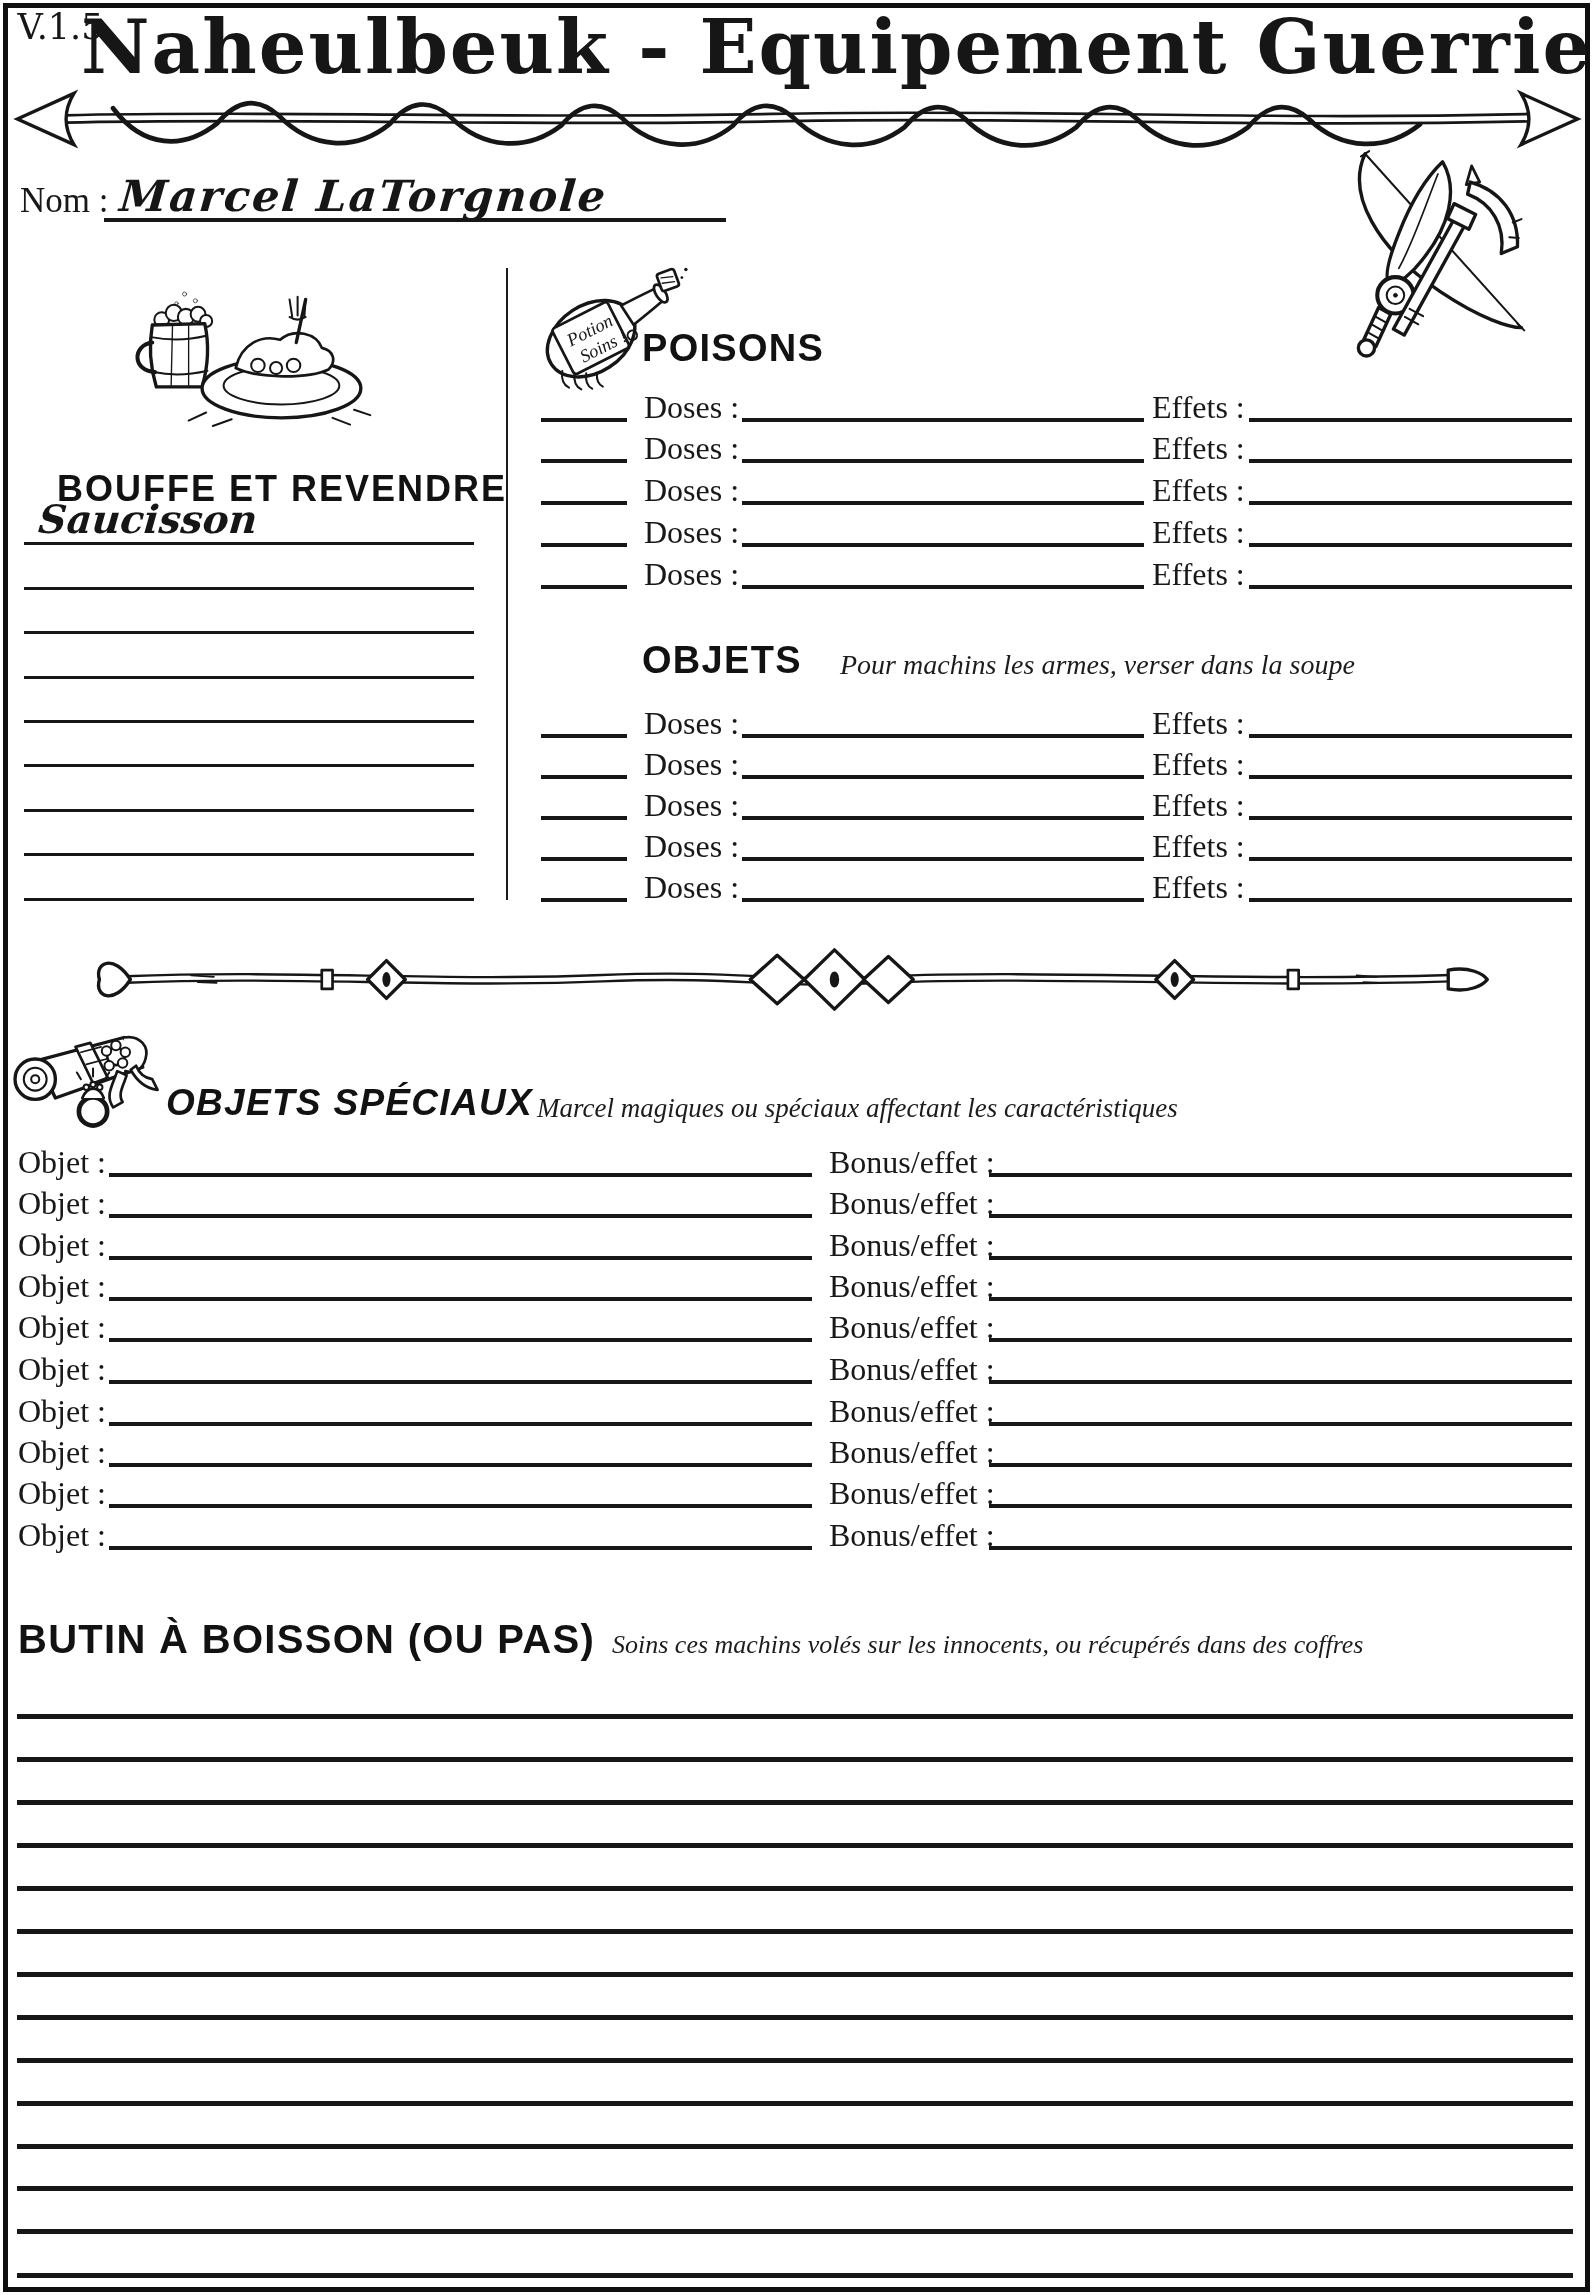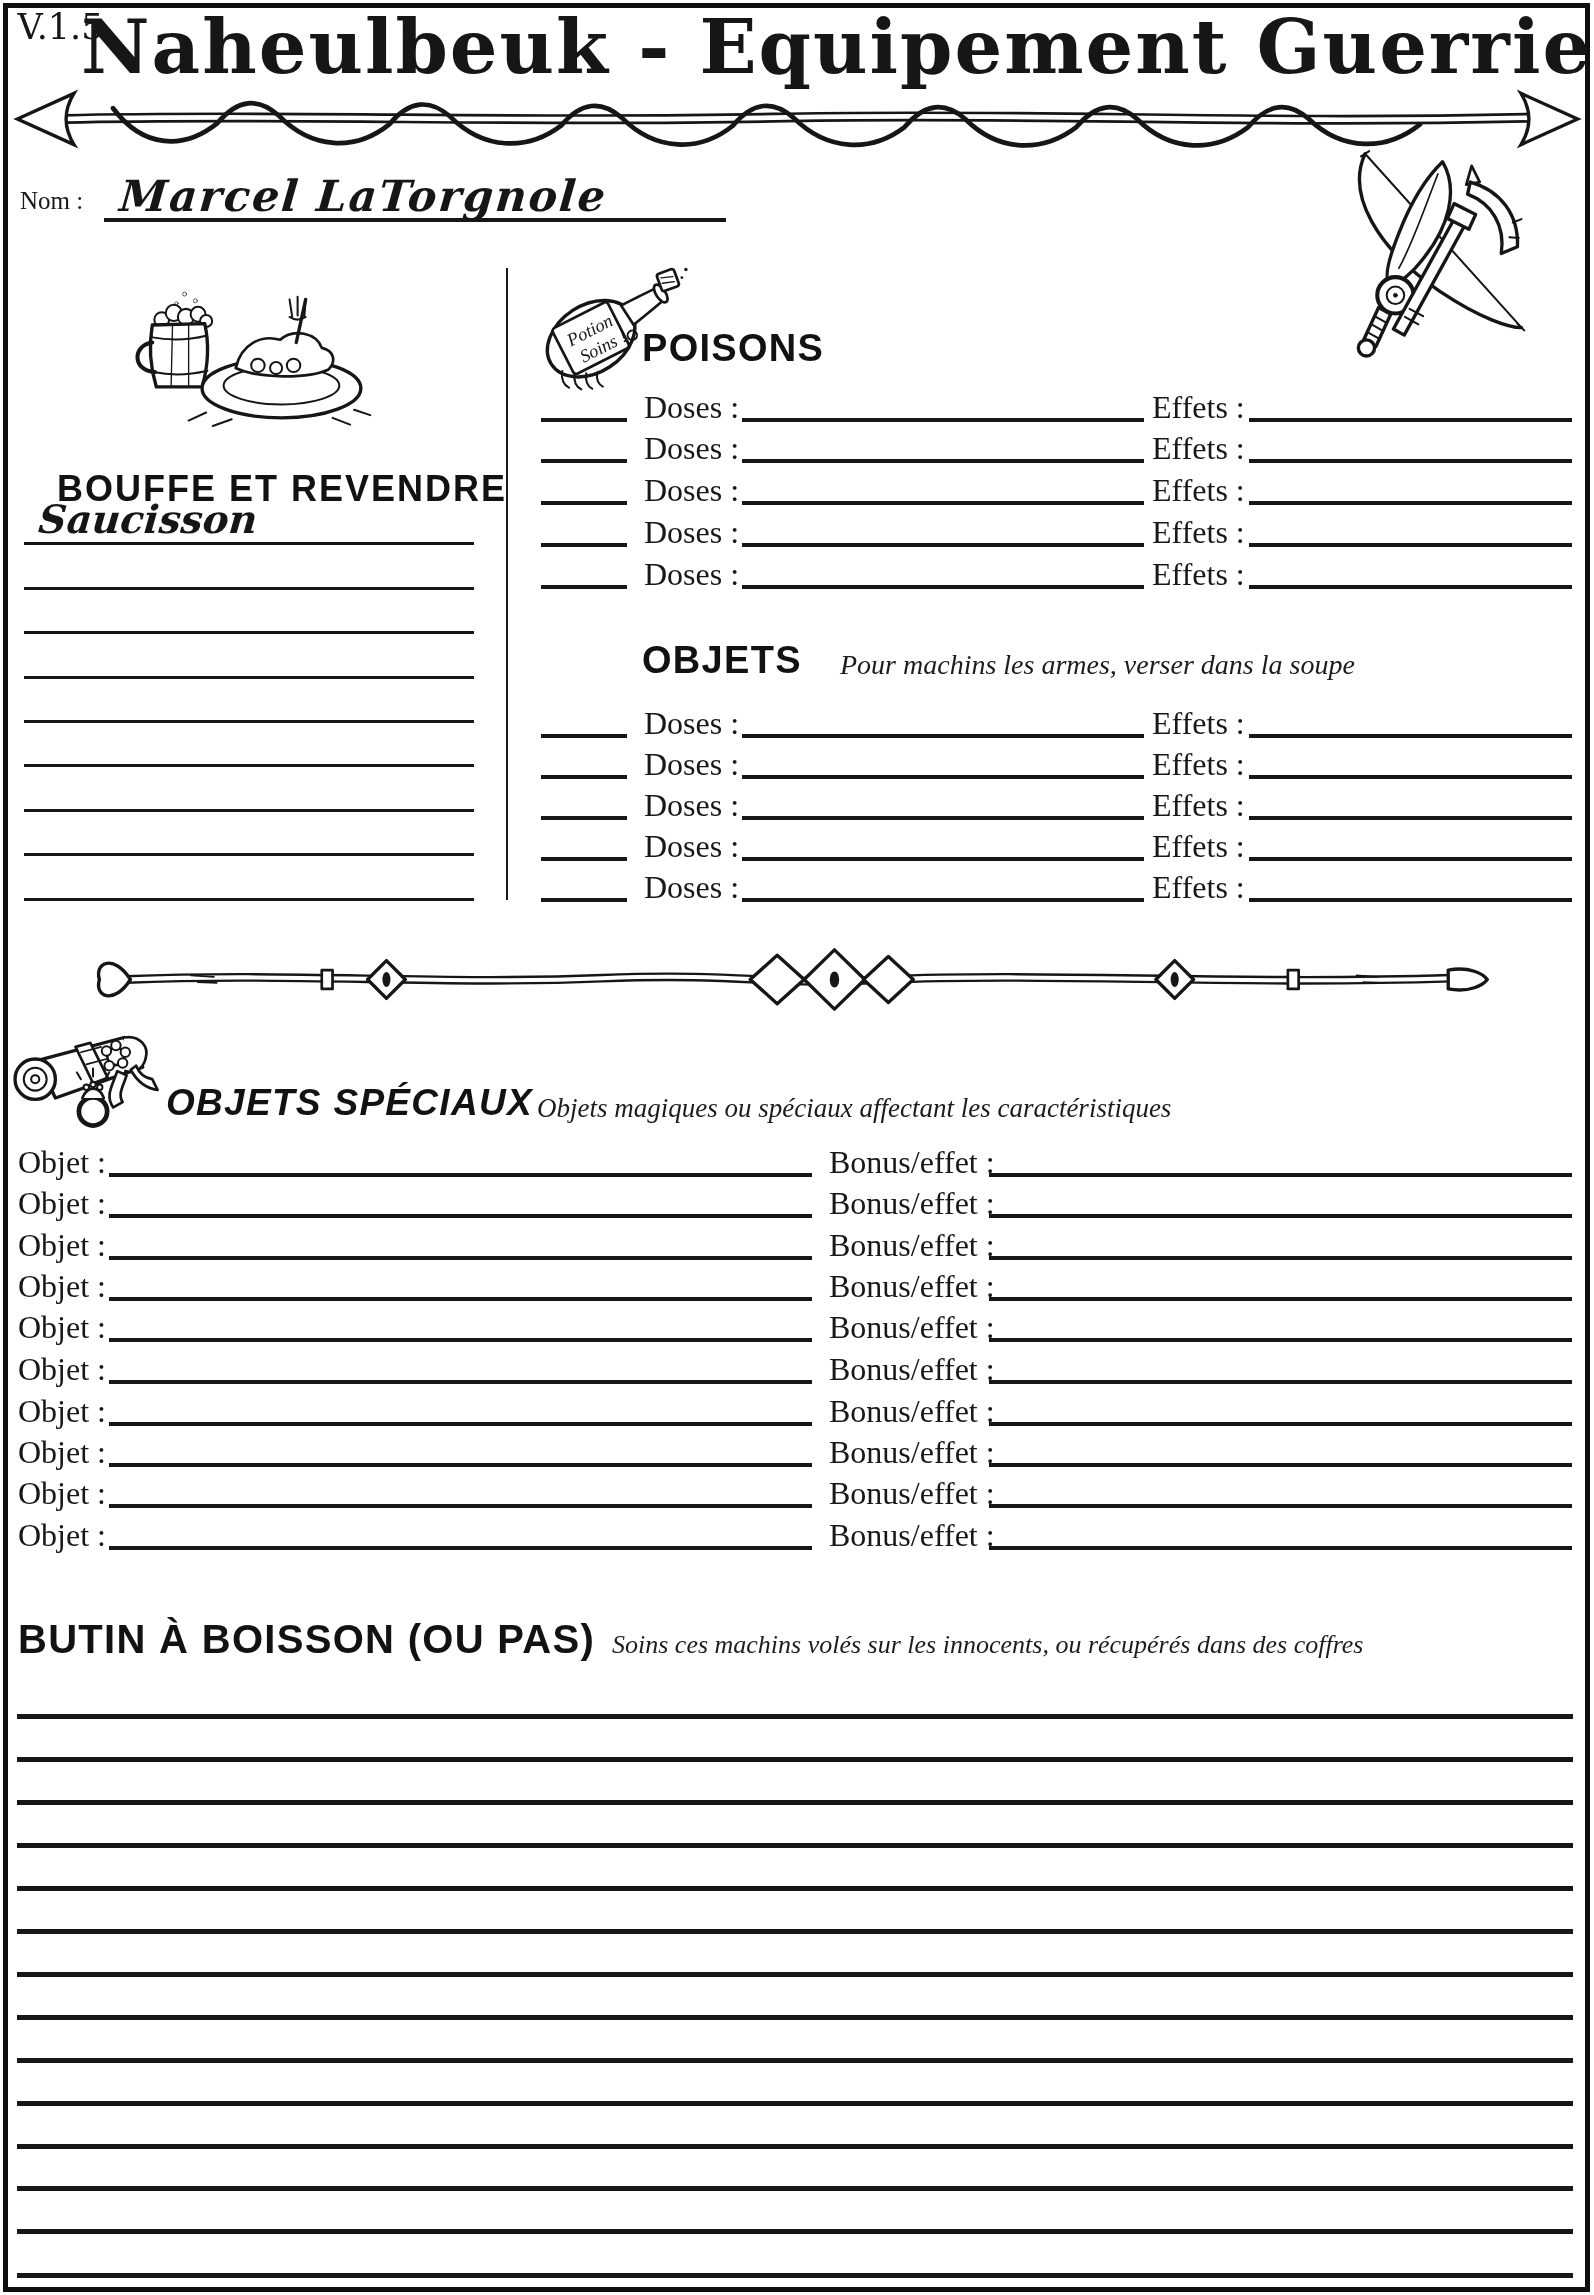--- a/index.html
+++ b/index.html
@@ -40,21 +40,21 @@
     <path d="M8,46 L92,8 C76,34 76,58 92,84 Z" fill="#ffffff" stroke-width="5"></path>
     <path d="M2324,46 L2240,8 C2256,34 2256,58 2240,84 Z" fill="#ffffff" stroke-width="5"></path>
     <path d="M150,30 C195,90 255,92 305,52 C335,16 365,14 395,40 C445,92 510,94 560,54
              C590,18 620,16 650,42 C700,92 765,94 815,56 C845,20 875,18 905,44
              C955,94 1020,96 1070,56 C1100,20 1130,18 1160,44 C1210,94 1275,96 1325,58
              C1355,22 1385,20 1415,46 C1465,96 1530,96 1580,58 C1610,22 1640,20 1670,46
              C1720,96 1785,96 1835,58 C1865,22 1895,20 1925,46 C1975,94 2040,94 2090,54" stroke-width="7"></path>
   </g>
 </svg>
 
-<span class="lbl" style="left:20px;top:183px;font-size:25px;line-height:35px">Nom :</span>
+<span class="lbl" style="left:20px;top:183px;font-size:35px;line-height:35px">Nom :</span>
 <span class="script" style="left:118px;top:175px;font-size:43px;line-height:43px;letter-spacing:2px">Marcel LaTorgnole</span>
 <div class="wline" style="left:104px;top:218px;width:622px"></div>
 
 <svg style="left:1326px;top:147px" width="209" height="209" viewBox="0 0 310 310">
   <g fill="none" stroke="#161616" stroke-linecap="round" stroke-linejoin="round">
     <path d="M58,10 C30,70 75,150 170,215 C230,255 272,268 290,268" stroke-width="5"></path>
     <line x1="58" y1="10" x2="290" y2="268" stroke-width="3"></line>
     <path d="M52,14 l12,-8 M284,262 l10,10" stroke-width="3"></path>
     <path d="M173,22 C195,60 188,118 132,180 C112,200 100,208 94,202 C86,194 92,168 108,128 C128,77 152,42 173,22 Z" fill="#ffffff" stroke-width="5"></path>
     <path d="M166,40 C150,80 130,140 108,180" stroke-width="2.5"></path>
@@ -252,21 +252,21 @@
     <circle cx="122" cy="140" r="21" fill="#ffffff" stroke-width="7"></circle>
     <path d="M106,120 q6,-14 16,-14 q11,0 16,14" fill="#ffffff" stroke-width="4"></path>
     <circle cx="112" cy="104" r="4" fill="#ffffff" stroke-width="3"></circle>
     <circle cx="122" cy="100" r="4" fill="#ffffff" stroke-width="3"></circle>
     <circle cx="132" cy="104" r="4" fill="#ffffff" stroke-width="3"></circle>
     <path d="M104,92 l-6,-10 M122,88 l0,-12 M140,92 l6,-10" stroke-width="3"></path>
   </g>
 </svg>
 
 <div class="h-sans" style="left:166px;top:1084px;font-size:37px;line-height:37px;letter-spacing:1.3px;font-style:italic">OBJETS SPÉCIAUX</div>
-<span class="subtitle" style="left:537px;top:1095px;font-size:27px;line-height:27px">Objets magiques ou spéciaux affectant les caractéristiques</span>
+<span class="subtitle" style="left:537px;top:1095px;font-size:27px;line-height:27px">Marcel magiques ou spéciaux affectant les caractéristiques</span>
 
 <div>
   <span class="lbl" style="left:18px;top:1146px">Objet :</span>
   <div class="wline" style="left:109px;top:1173px;width:703px"></div>
   <span class="lbl" style="left:829px;top:1146px">Bonus/effet :</span>
   <div class="wline" style="left:989px;top:1173px;width:583px"></div>
 </div>
 <div>
   <span class="lbl" style="left:18px;top:1187px">Objet :</span>
   <div class="wline" style="left:109px;top:1214px;width:703px"></div>

